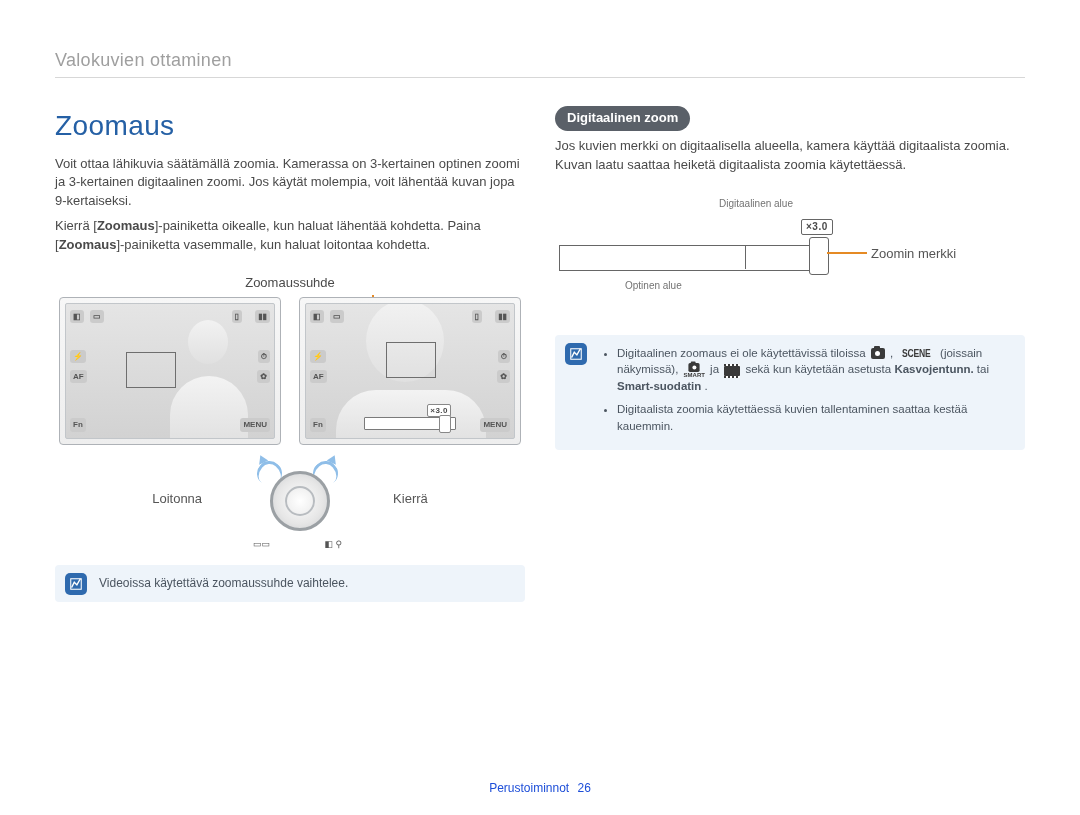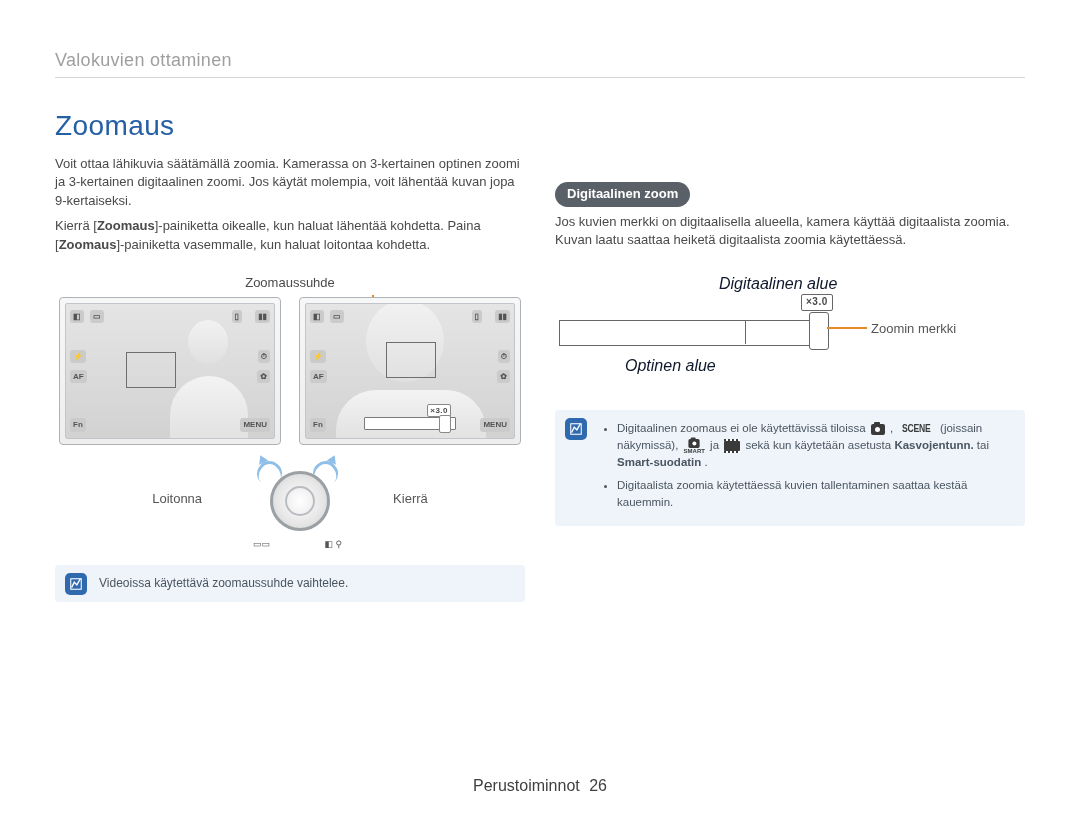--- a/index.html
+++ b/index.html
@@ -20,21 +20,20 @@
     color: #9f9f9f;
     font-weight: 300;
     letter-spacing: .3px;
     border-bottom: 1px solid #d7d7d7;
     padding-bottom: 6px;
   }
   .columns {
     display: flex;
     gap: 30px;
     margin-top: 28px;
-    align-items: center;
   }
   .col {
     flex: 1 1 50%;
     font-size: 13px;
     line-height: 1.45;
     color: #4a4a4a;
   }
   .h1 {
     font-size: 28px;
     font-weight: 400;
@@ -171,21 +170,21 @@
     color: #fff;
     font-weight: bold;
     font-size: 13px;
     margin-bottom: 6px;
   }
   .zoom-diagram {
     position: relative;
     margin: 22px 0 0 4px;
     height: 110px;
   }
-  .zd-label { position: absolute; font-size: 16px; color:#0f172a;font-style:italic; }
+  .zd-label { position: absolute; font-size: 10px; color:#737373; }
   .zd-bar {
     position: absolute; top: 48px; left: 0; right: 200px;
     height: 24px; background: #fff; border: 1px solid #666;
   }
   .zd-opt-tick {
     position: absolute; top: 48px; height: 24px;
     width: 1px; background: #666;
   }
   .zd-thumb {
     position: absolute; top: 40px;
@@ -236,21 +235,21 @@
   .film-glyph {
     display:inline-block; width:16px; height:10px; background:#3a3a3a;
     border-radius:1px; vertical-align:middle; position:relative;
   }
   .film-glyph::before{content:"";position:absolute;top:-2px;left:0;right:0;height:2px;
     background:repeating-linear-gradient(90deg,#3a3a3a 0 2px,#fff 2px 4px);}
   .film-glyph::after{content:"";position:absolute;bottom:-2px;left:0;right:0;height:2px;
     background:repeating-linear-gradient(90deg,#3a3a3a 0 2px,#fff 2px 4px);}
   .footer {
     position: absolute; bottom: 20px; left: 0; right: 0;
-    text-align: center; font-size: 16px; color: #404040;
+    text-align: center; font-size: 12px; color: #1d4ed8;
   }
   .footer .pnum { margin-left: 5px; }
 </style>
 </head>
 <body>
 
 <div class="page">
 
   <div class="breadcrumb">Valokuvien ottaminen</div>
 

